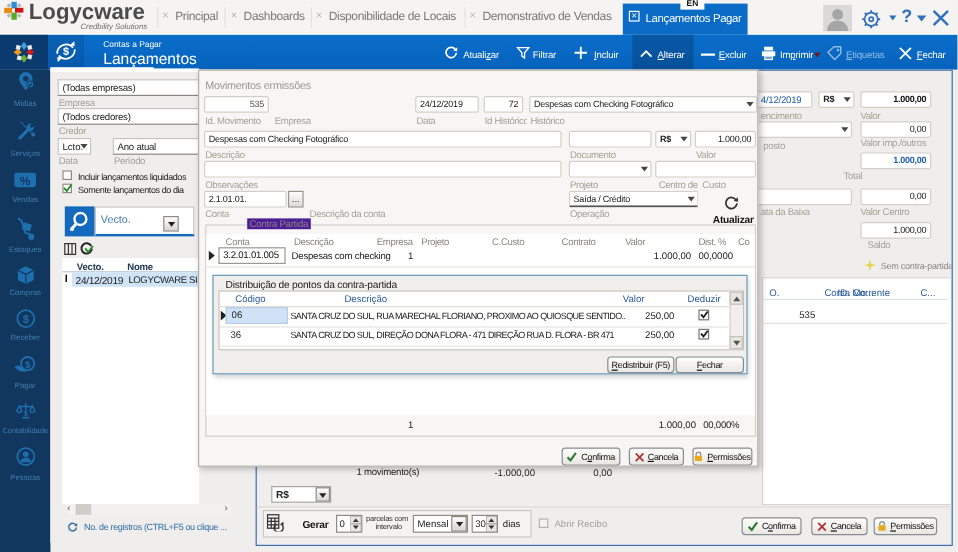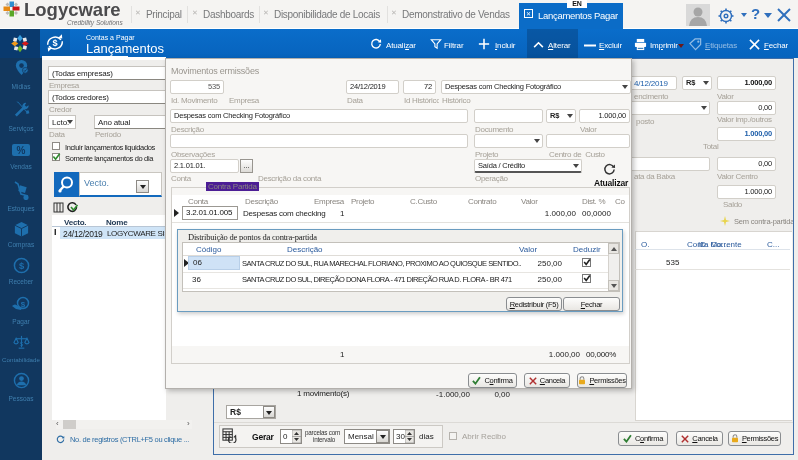--- a/index.html
+++ b/index.html
@@ -316,21 +316,21 @@
  <div class="abs bluetxt" style="left:427px;top:181px;font-size:8px;">O.</div>
  <div class="abs bluetxt" style="left:440px;top:181px;font-size:8px;padding-left:44px;">ID. Mo...</div>
  <div class="abs bluetxt" style="left:473px;top:181px;font-size:8px;">Conta Corrente</div>
  <div class="abs bluetxt" style="left:553px;top:181px;font-size:8px;">C...</div>
  <div class="abs" style="left:421px;top:190px;width:155px;height:1px;background:#dde3ea;"></div>
  <div class="abs" style="left:452px;top:199px;font-size:8px;color:#222;">535</div>
  <div class="abs" style="left:421px;top:210px;width:155px;height:1px;background:#e4e2de;"></div>
 </div>
 
 <div class="abs" style="left:297px;top:389px;font-size:8px;letter-spacing:-0.2px;color:#222;">1 movimento(s)</div>
-<div class="abs" style="left:428px;top:390px;width:50px;text-align:center;font-size:8px;color:#222;">-1.000,00</div>
+<div class="abs" style="left:412px;top:390px;width:50px;text-align:left;font-size:8px;color:#222;">-1.000,00</div>
 <div class="abs" style="left:470px;top:390px;width:40px;text-align:right;font-size:8px;color:#222;">0,00</div>
 <div class="abs" style="left:226px;top:405px;width:50px;height:14px;background:#fff;border:1px solid #a8a5a0;"></div>
 <div class="abs" style="left:230px;top:407px;font-size:8.5px;font-weight:bold;color:#222;">R$</div>
 <div class="abs" style="left:263px;top:406px;width:12px;height:12px;background:linear-gradient(#fdfdfd,#d8d6d2);border:1px solid #8d8a85;"></div>
 <div class="abs" style="left:266px;top:411px;width:0;height:0;border-left:3px solid transparent;border-right:3px solid transparent;border-top:4px solid #222;"></div>
 <div class="abs" style="left:214px;top:422px;width:579px;height:1px;background:#dcdad6;"></div>
 
 <div class="abs" style="left:219px;top:425px;width:224px;height:23px;background:#f4f3f1;border:1px solid #ccc9c4;"></div>
 <svg class="abs" style="left:222px;top:428px;" width="15" height="15" viewBox="0 0 16 16">
     <g fill="none" stroke="#333" stroke-width="1.1">
@@ -473,21 +473,21 @@
     </div>
  <div class="abs btn" style="left:411px;top:314px;width:50px;height:15px;">
       <svg width="8" height="9" viewBox="0 0 10 12">
         <path d="M2.5 5 V3.5 a2.5 2.5 0 0 1 5 0 V5" fill="none" stroke="#8a8a8a" stroke-width="1.4"></path>
         <rect x="1" y="5" width="8" height="6" rx="1" fill="#e8a91c"></rect>
       </svg>
       <span><u>P</u>ermissões</span>
     </div>
 
  <div class="abs" style="left:11px;top:170px;width:446px;height:83px;background:#f0efec;border:1px solid #6a9cc0;box-shadow:1px 2px 4px rgba(0,0,0,0.2);">
-  <div class="abs" style="left:10px;top:2px;font-size:8.5px;letter-spacing:-0.2px;color:#222;font-family:Liberation Serif, serif;">Distribuição de pontos da contra-partida</div>
+  <div class="abs" style="left:10px;top:2px;font-size:8.5px;letter-spacing:-0.2px;color:#222;">Distribuição de pontos da contra-partida</div>
   <div class="abs" style="left:4px;top:12px;width:438px;height:50px;background:#fff;border:1px solid #c3c0ba;"></div>
   <div class="abs bluetxt" style="left:18px;top:15px;font-size:8px;">Código</div>
   <div class="abs bluetxt" style="left:109px;top:15px;font-size:8px;">Descrição</div>
   <div class="abs bluetxt" style="left:341px;top:15px;font-size:8px;">Valor</div>
   <div class="abs bluetxt" style="left:395px;top:15px;font-size:8px;">Deduzir</div>
   <div class="abs" style="left:5px;top:25px;width:425px;height:1px;background:#dfdcd7;"></div>
   <div class="abs" style="left:430px;top:13px;width:11px;height:48px;background:#f0efed;border-left:1px solid #d5d2cd;"></div>
   <div class="abs" style="left:430px;top:13px;width:11px;height:11px;background:#e8e6e2;border:1px solid #c3c0ba;"></div>
   <div class="abs" style="left:432.5px;top:17px;width:0;height:0;border-left:3px solid transparent;border-right:3px solid transparent;border-bottom:4px solid #555;"></div>
   <div class="abs" style="left:430px;top:50px;width:11px;height:11px;background:#e8e6e2;border:1px solid #c3c0ba;"></div>

